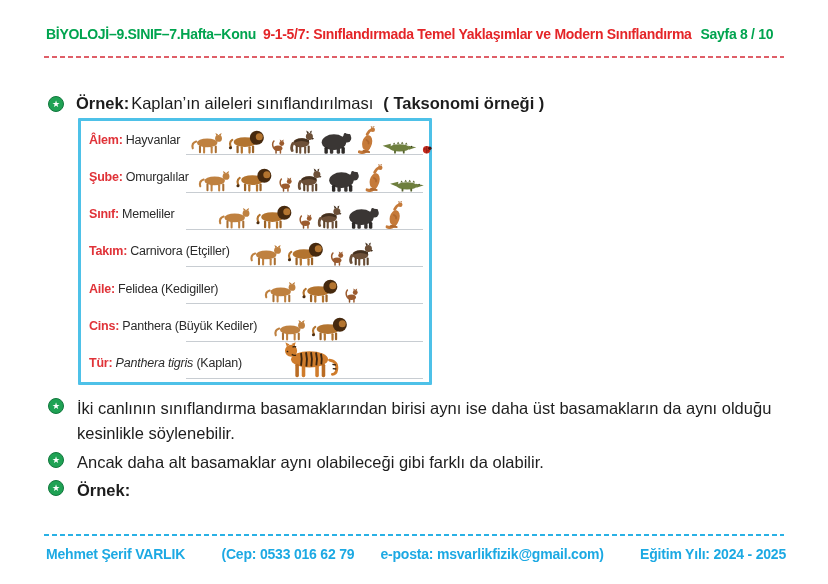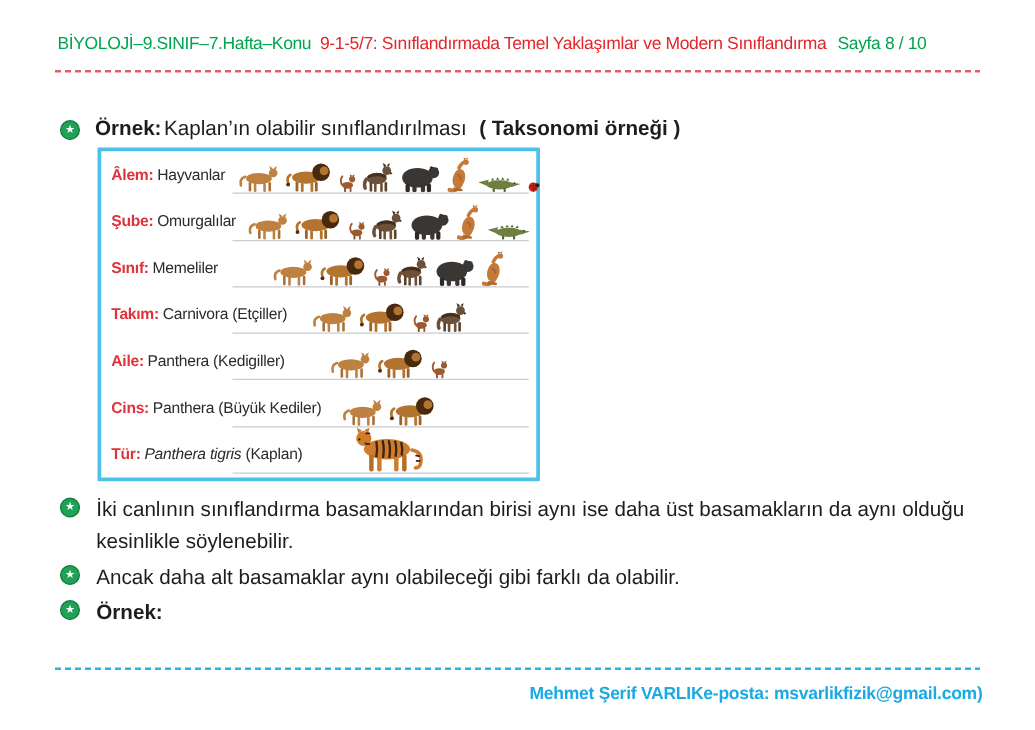--- a/index.html
+++ b/index.html
@@ -7,21 +7,21 @@
   .page {
     position: relative;
     width: 828px; height: 584px;
     background: #ffffff;
     font-family: "Liberation Sans", "DejaVu Sans", sans-serif;
     overflow: hidden;
   }
   
   .header {
     position: absolute; left: 46px; top: 26px; right: 40px;
-    font-weight: normal; font-size: 14px; letter-spacing: -0.3px;
+    font-weight: bold; font-size: 14px; letter-spacing: -0.3px;
     white-space: nowrap;
   }
   .header .course { color: #00a44f; margin-right: 7px; }
   .header .topic  { color: #e42528; margin-right: 9px; }
   .header .pageno { color: #00a44f; }
   .dash-red {
     position: absolute; left: 44px; right: 44px; top: 56px; height: 2px;
     background: repeating-linear-gradient(to right, #df5f68 0 5px, transparent 5px 8px);
   }
   
@@ -75,39 +75,39 @@
   }
   .bullet-item .btext { max-width: 700px; }
   .bullet-item b { margin-right: 8px; }
   
   .dash-cyan {
     position: absolute; left: 44px; right: 44px; top: 534px; height: 2px;
     background: repeating-linear-gradient(to right, #2ab1e5 0 5px, transparent 5px 8px);
   }
   .footer {
     position: absolute; left: 46px; right: 42px; top: 546px;
-    display: flex; justify-content: flex-end; align-items: baseline;
+    display: flex; justify-content: space-between; align-items: baseline;
     font-weight: bold; font-size: 14px; color: #1ca9e3; letter-spacing: -0.2px;
     white-space: nowrap;
   }
   .footer .contact { display: flex; gap: 26px; }
 </style>
 </head>
 <body>
 
 <div class="page">
 
   <div class="header">
     <span class="course">BİYOLOJİ–9.SINIF–7.Hafta–Konu</span><span class="topic">9-1-5/7: Sınıflandırmada Temel Yaklaşımlar ve Modern Sınıflandırma</span><span class="pageno">Sayfa 8 / 10</span>
   </div>
   <div class="dash-red"></div>
 
   <div class="example-heading">
     <span class="star-bullet">★</span>
-    <span><b>Örnek:</b><span>Kaplan’ın olabilir sınıflandırılması</span><span class="note">( Taksonomi örneği )</span></span>
+    <span><b>Örnek:</b><span>Kaplan’ın aileleri sınıflandırılması</span><span class="note">( Taksonomi örneği )</span></span>
   </div>
 
   <div class="tax-box">
     <div style="display:contents"><div class="tax-row">
           <div class="tax-label"><span class="tax-prefix">Âlem:</span><span>Hayvanlar</span></div>
           <div class="tax-underline"></div>
           <div class="tax-animals">
             <span class="animal">
               <svg width="33" height="23" viewBox="0 0 48 33">
                 <path d="M9 15 Q2 17 4 25" fill="none" stroke="#bf8140" stroke-width="3" stroke-linecap="round"></path>
@@ -429,21 +429,21 @@
                 <rect x="20" y="26" width="3" height="10.5" rx="1.4" fill="#6d5038"></rect>
                 <rect x="25" y="25" width="3" height="11" rx="1.4" fill="#5a4129"></rect>
                 <circle cx="27.5" cy="12" r="5" fill="#6d5038"></circle>
                 <path d="M31 13.5 L34.5 15.2 L31.5 16.8 Z" fill="#43301f"></path>
                 <path d="M24.5 8.5 L23 3.5 L27 6 Z" fill="#43301f"></path>
                 <path d="M30 8 L31 3.5 L27.8 5.8 Z" fill="#43301f"></path>
               </svg>
             </span>
           </div>
         </div><div class="tax-row">
-          <div class="tax-label"><span class="tax-prefix">Aile:</span><span>Panthera (Kedigiller)</span></div>
+          <div class="tax-label"><span class="tax-prefix">Aile:</span><span>Felidea (Kedigiller)</span></div>
           <div class="tax-underline"></div>
           <div class="tax-animals">
             <span class="animal">
               <svg width="33" height="23" viewBox="0 0 48 33">
                 <path d="M9 15 Q2 17 4 25" fill="none" stroke="#bf8140" stroke-width="3" stroke-linecap="round"></path>
                 <ellipse cx="25" cy="17" rx="15" ry="6.5" fill="#bf8140"></ellipse>
                 <rect x="13" y="21" width="3" height="11" rx="1.4" fill="#a96f33"></rect>
                 <rect x="19" y="22" width="3" height="10.5" rx="1.4" fill="#bf8140"></rect>
                 <rect x="30" y="22" width="3" height="10.5" rx="1.4" fill="#bf8140"></rect>
                 <rect x="36" y="21" width="3" height="11" rx="1.4" fill="#a96f33"></rect>
@@ -543,17 +543,19 @@
   </div>
   <div class="bullet-item" style="top:478px;">
     <span class="star-bullet">★</span>
     <b>Örnek:</b>
   </div>
 
   <div class="dash-cyan"></div>
   <div class="footer">
     <span>Mehmet Şerif VARLIK</span>
     <span class="contact">
+      <span>(Cep: 0533 016 62 79</span>
       <span>e-posta: msvarlikfizik@gmail.com)</span>
     </span>
+    <span>Eğitim Yılı: 2024 - 2025</span>
   </div>
 
 </div>
 
 </body></html>

